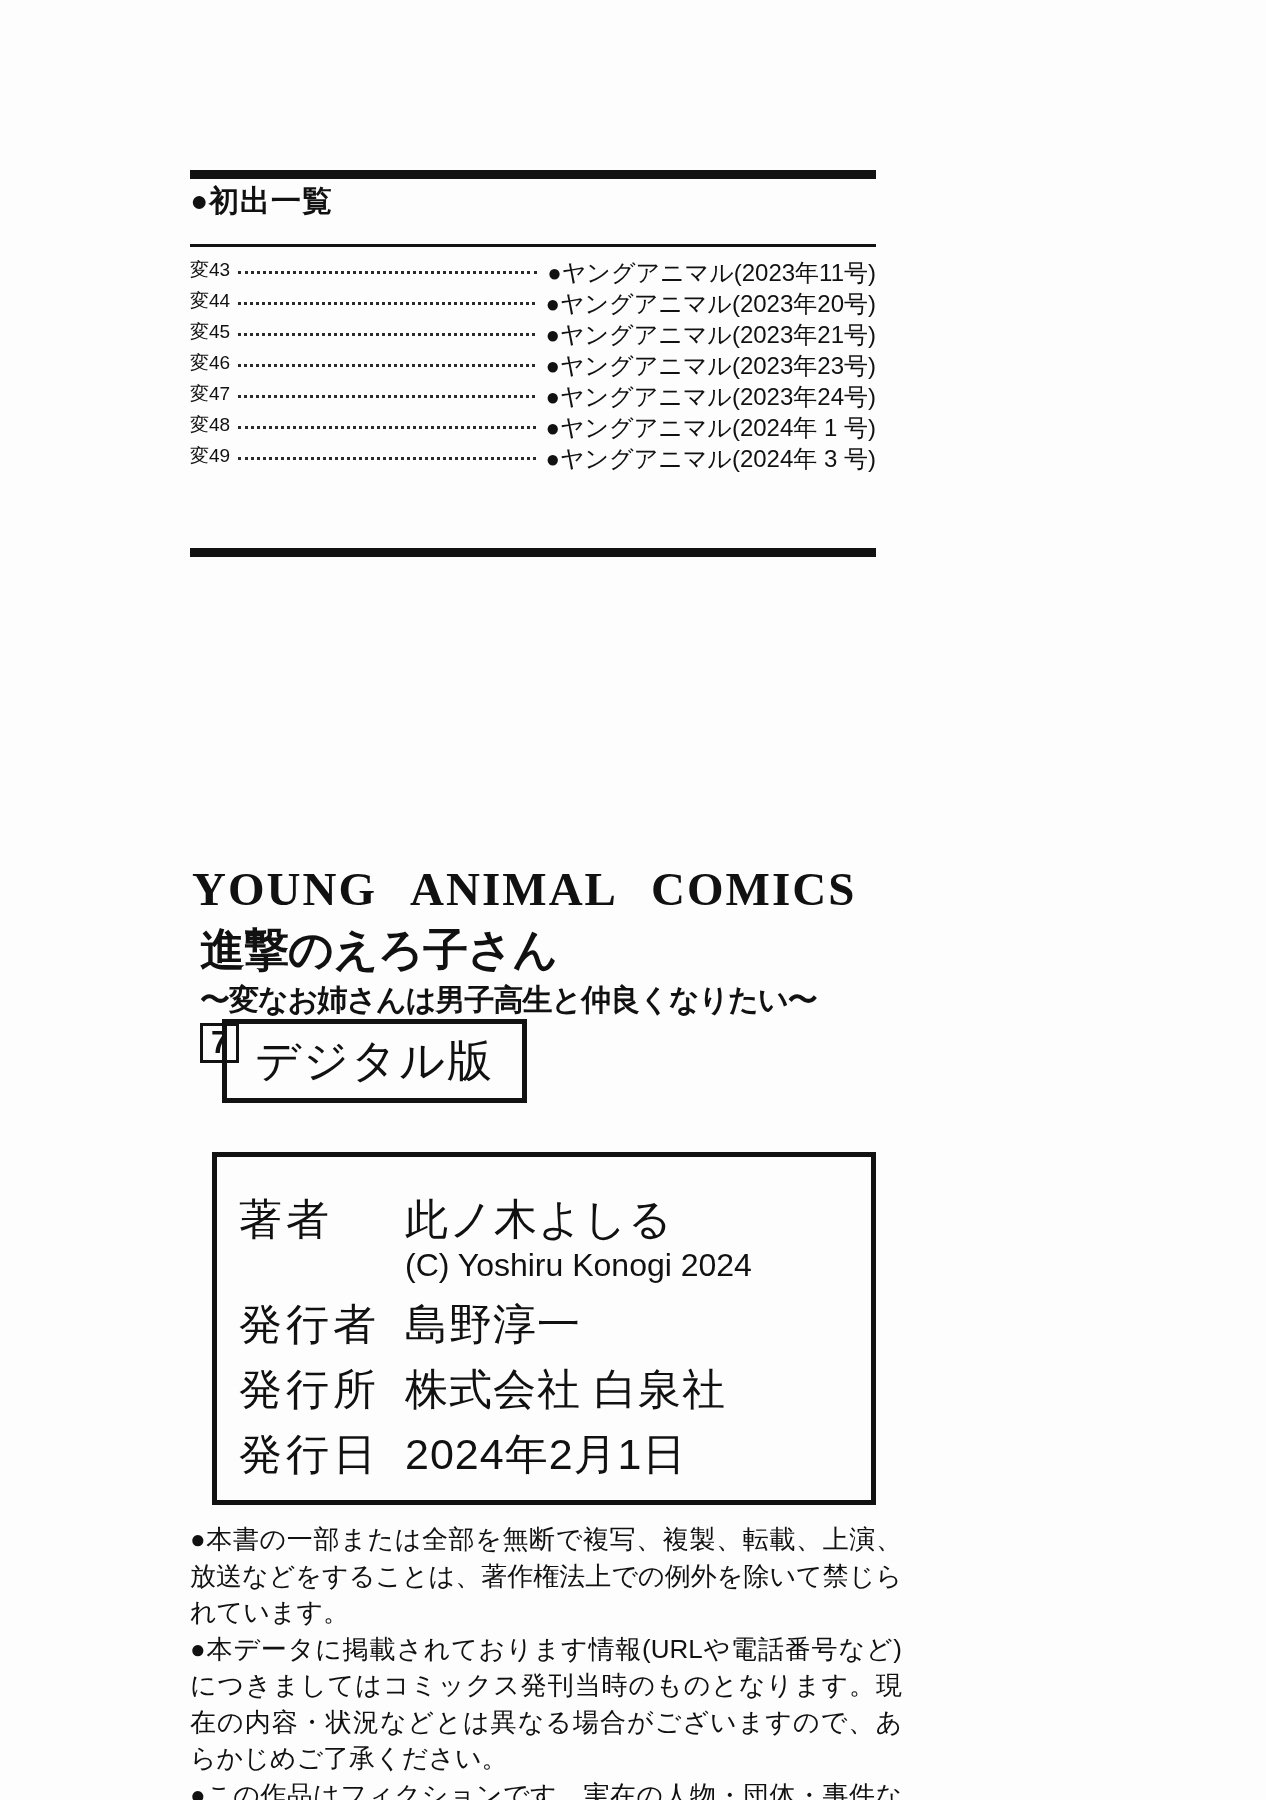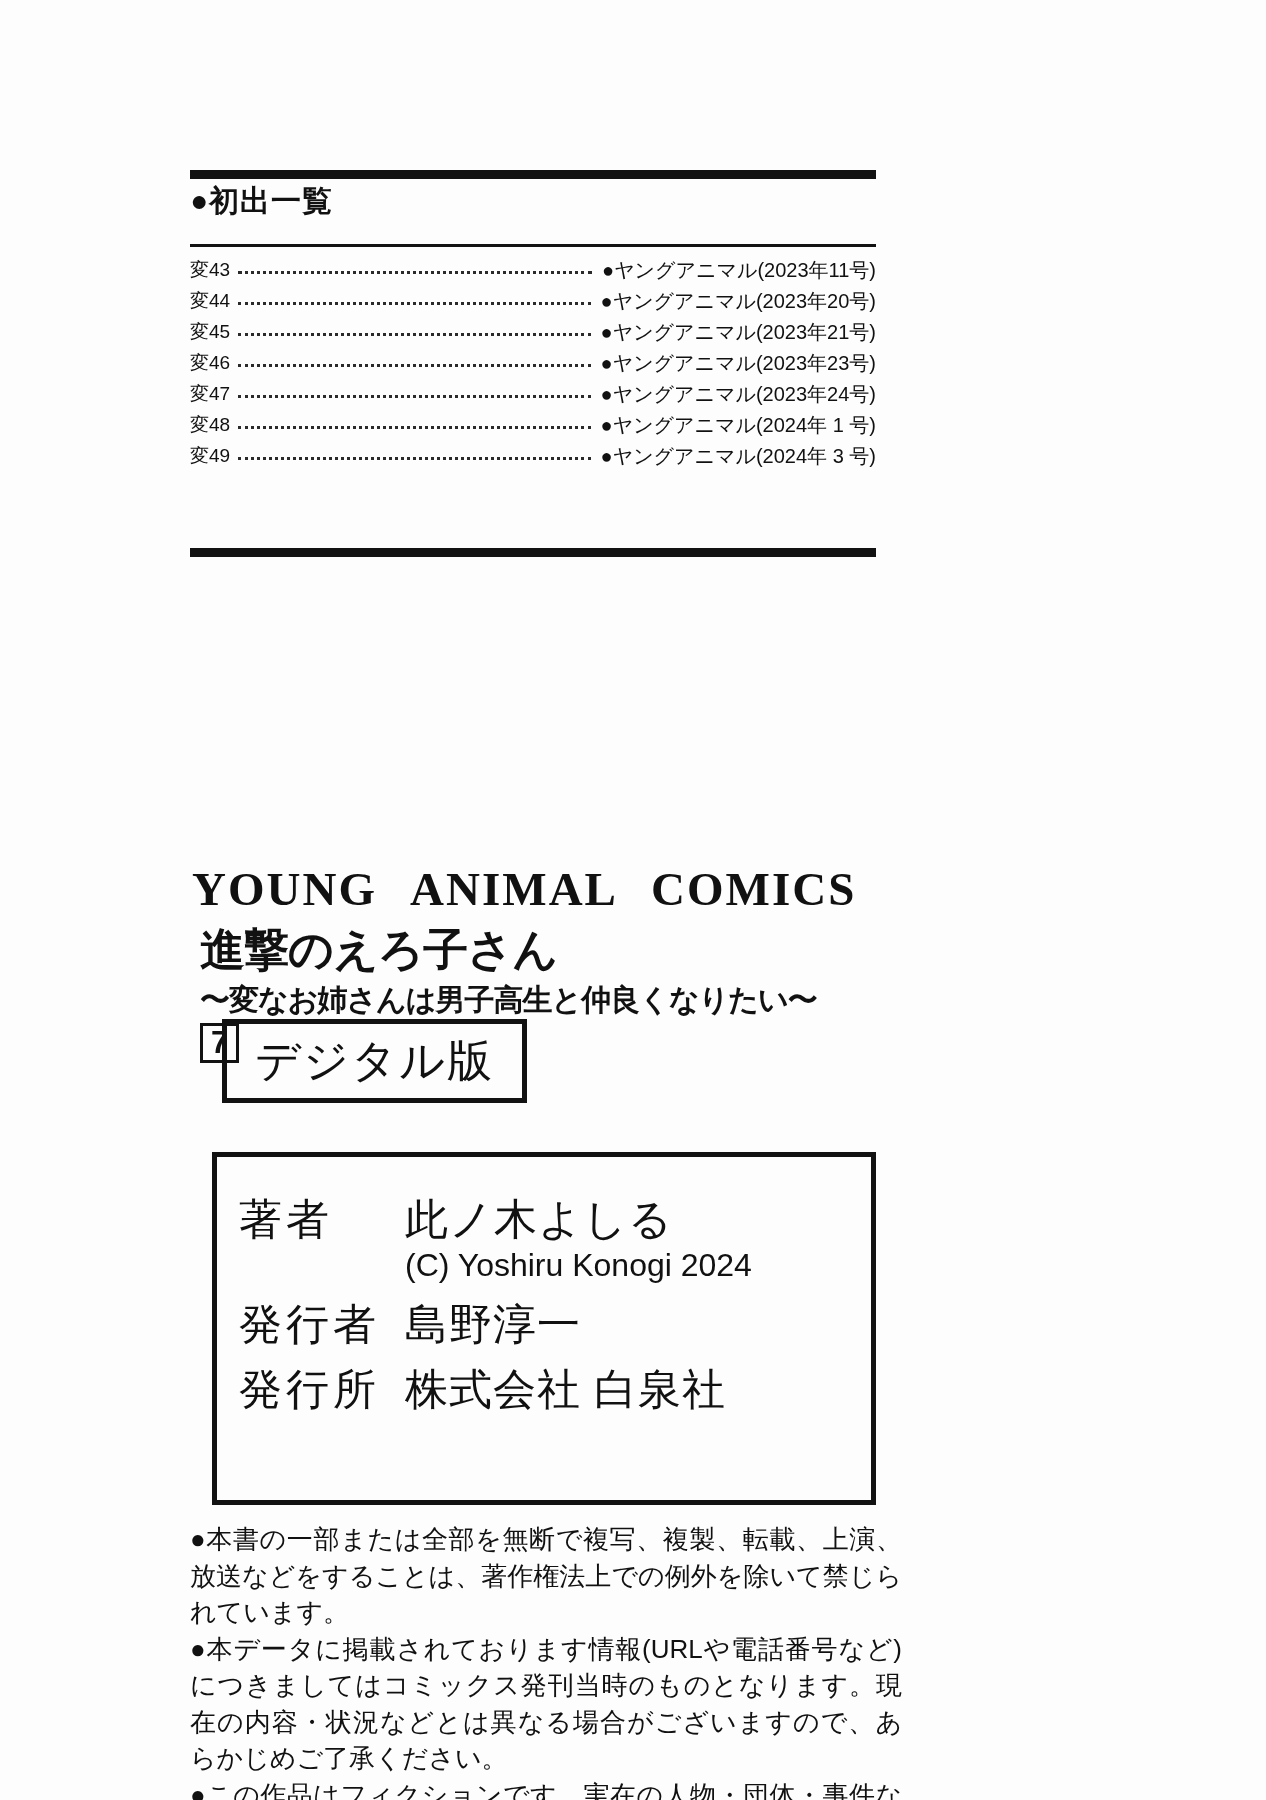--- a/index.html
+++ b/index.html
@@ -28,21 +28,21 @@
     display:flex;align-items:flex-start;
     height:31px;font-size:19px;
   }
   .pub-chap{flex:0 0 auto;white-space:nowrap;}
   .pub-leader{
     flex:1 1 auto;
     border-bottom:3px dotted #2a2a2a;
     height:45%;
     margin:0 10px 10px 8px;
   }
-  .pub-src{flex:0 0 auto;white-space:nowrap;font-size:20px;}
+  .pub-src{flex:0 0 auto;white-space:nowrap;font-size:24px;}
 
   
   .brand{
     position:absolute;left:192px;top:866px;
     font-family:"Liberation Serif","DejaVu Serif",serif;
     font-weight:bold;font-size:47px;line-height:46px;
     letter-spacing:2px;word-spacing:22px;
     white-space:nowrap;
   }
   .title-row{
@@ -162,20 +162,26 @@
       <span class="c-val-wrap">
         <div class="c-value">島野淳一</div>
       </span>
     </div>
     <div class="c-row">
       <span class="c-label">発行所</span>
       <span class="c-val-wrap">
         <div class="c-value">株式会社 白泉社</div>
       </span>
     </div>
+    <div class="c-row">
+      <span class="c-label">発行日</span>
+      <span class="c-val-wrap">
+        <div class="c-value">2024年2月1日</div>
+      </span>
+    </div>
   </div>
 
   <div class="notices">
     <p>●本書の一部または全部を無断で複写、複製、転載、上演、放送などをすることは、著作権法上での例外を除いて禁じられています。</p>
     <p>●本データに掲載されております情報(URLや電話番号など)につきましてはコミックス発刊当時のものとなります。現在の内容・状況などとは異なる場合がございますので、あらかじめご了承ください。</p>
     <p>●この作品はフィクションです。実在の人物・団体・事件などとは、いっさい無関係です。</p>
   </div>
 
 </div>
 

